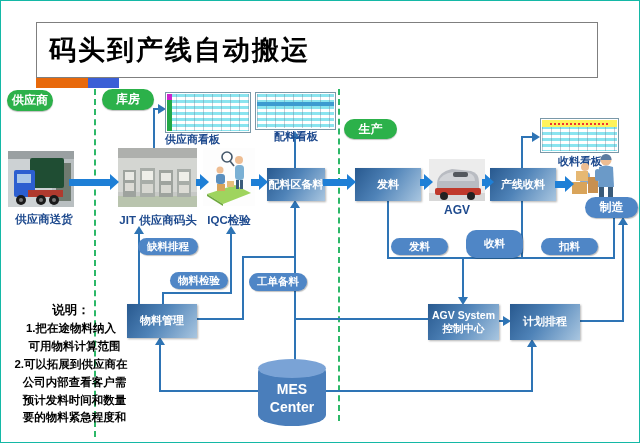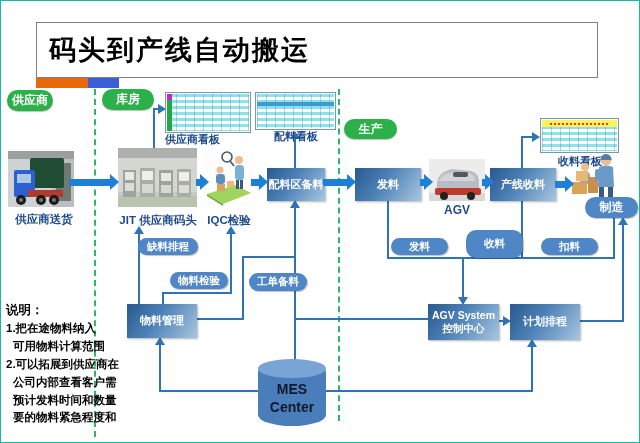--- a/index.html
+++ b/index.html
@@ -41,28 +41,28 @@
     background-image:
       repeating-linear-gradient(90deg, rgba(110,130,150,.40) 0 1px, transparent 1px 9px),
       repeating-linear-gradient(180deg, #8ae4ef 0 3px, #ffffff 3px 6px); }
   .kb-strip-left { position:absolute; left:1px; top:1px; bottom:1px; width:5px;
       background:linear-gradient(180deg,#cc22cc 0 6px,#23a846 6px 100%); z-index:2; }
   .kb-headrow { position:absolute; left:1px; right:1px; top:9px; height:4px; background:#3d9bd0; z-index:2; }
   .kb-yellowhead { position:absolute; left:1px; right:1px; top:1px; height:7px; background:#fff35a; z-index:2; }
   .kb-redtext { position:absolute; left:8px; right:8px; top:3px; height:2px;
       background:repeating-linear-gradient(90deg,#e33 0 2px, transparent 2px 4px); }
 
-  .mes { background:#4a7ebb; border-radius:34px / 11px; color:#0f172a; font-weight:bold; font-size:14px;
+  .mes { background:#4a7ebb; border-radius:34px / 11px; color:#ffffff; font-weight:bold; font-size:14px;
          text-align:center; z-index:3; }
   .mes::before { content:""; position:absolute; left:0; top:-2px; width:100%; height:19px;
                  border-radius:50%; background:#7aa3d6; }
   .mes-text { position:relative; padding-top:20px; line-height:1.25; }
 
   .notes { color:#000; font-weight:bold; font-size:11.5px; line-height:1.55; z-index:3; }
-  .notes div { white-space:nowrap; }
+  .notes div { white-space:nowrap;text-align:center; }
   .notes .ind { padding-left:7px; }
 
   svg { display:block; }
 </style>
 </head>
 <body>
 
 <div class="stage">
 
   <div class="abs title-box" style="left:35px; top:21px; width:562px; height:56px;">

